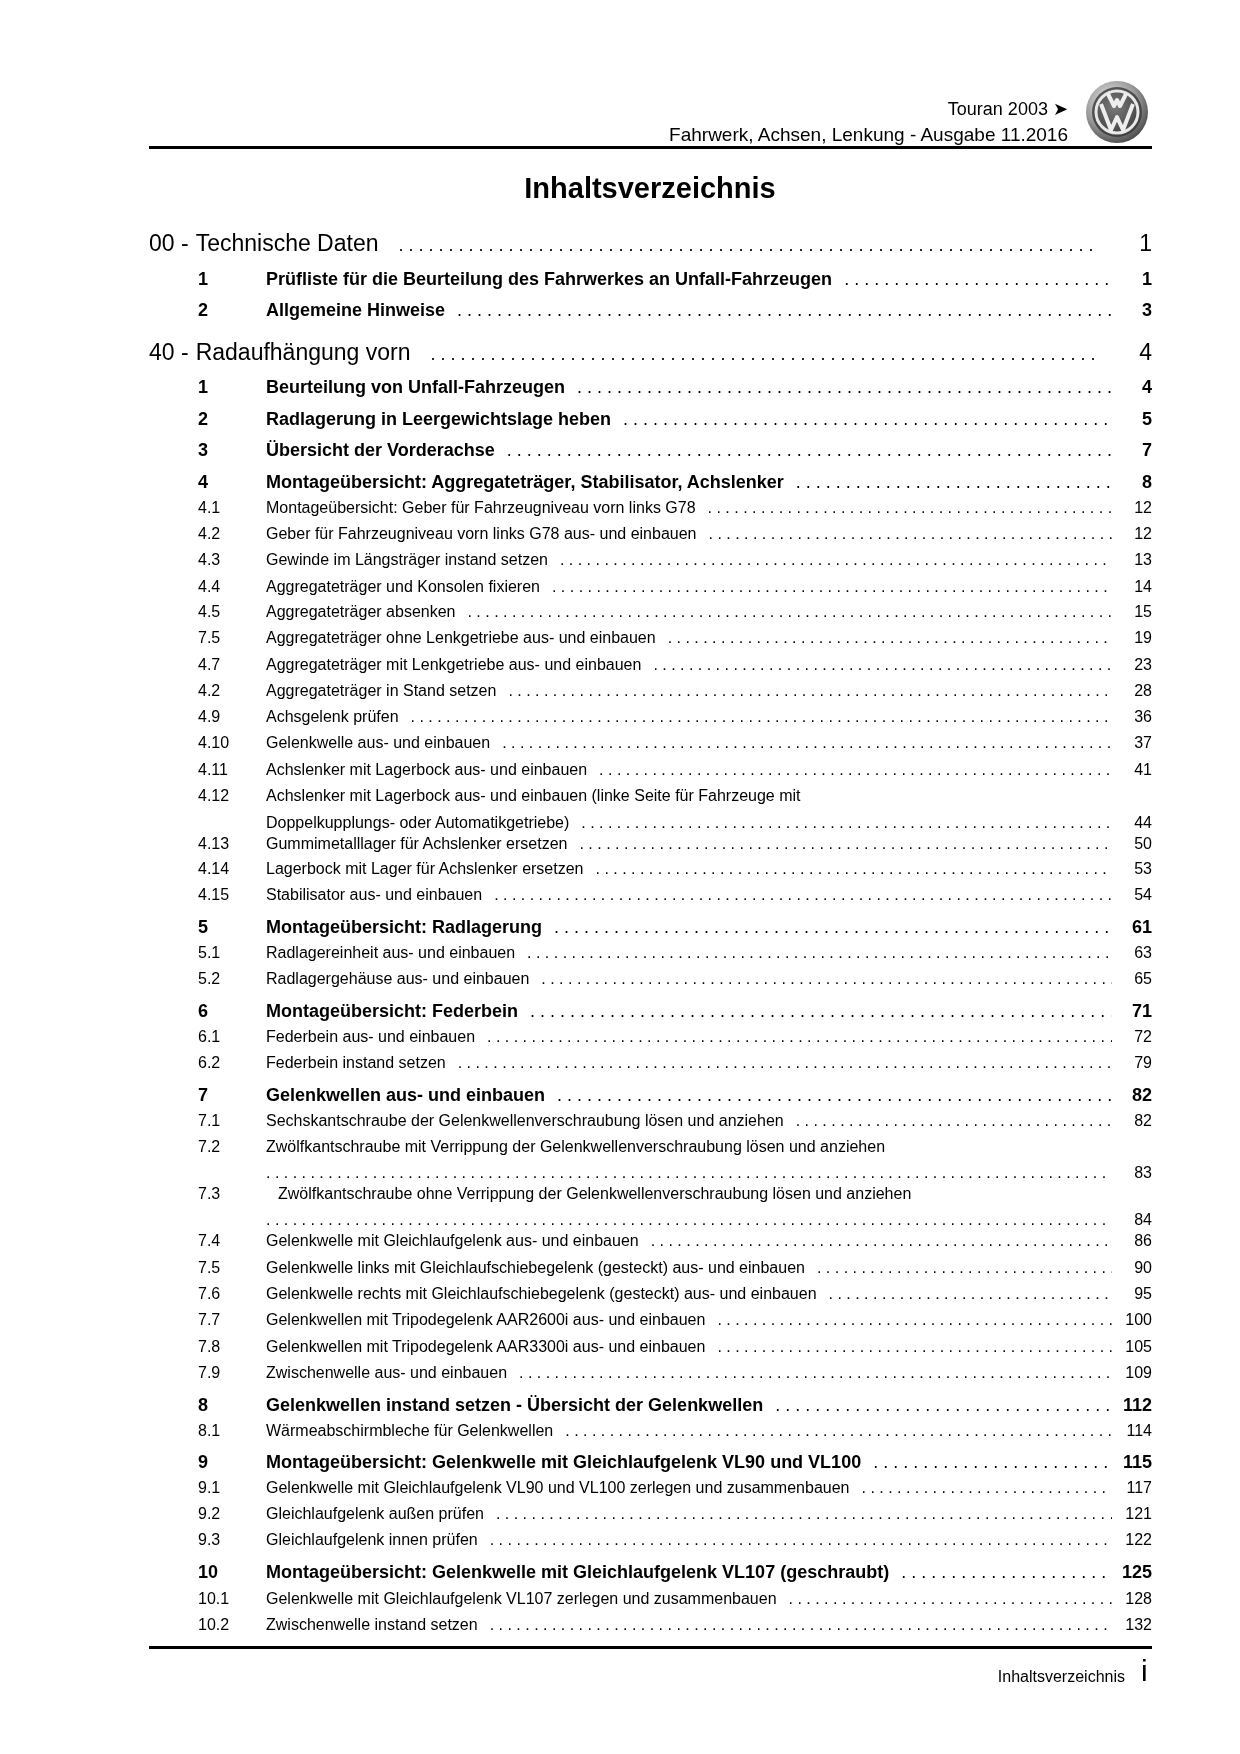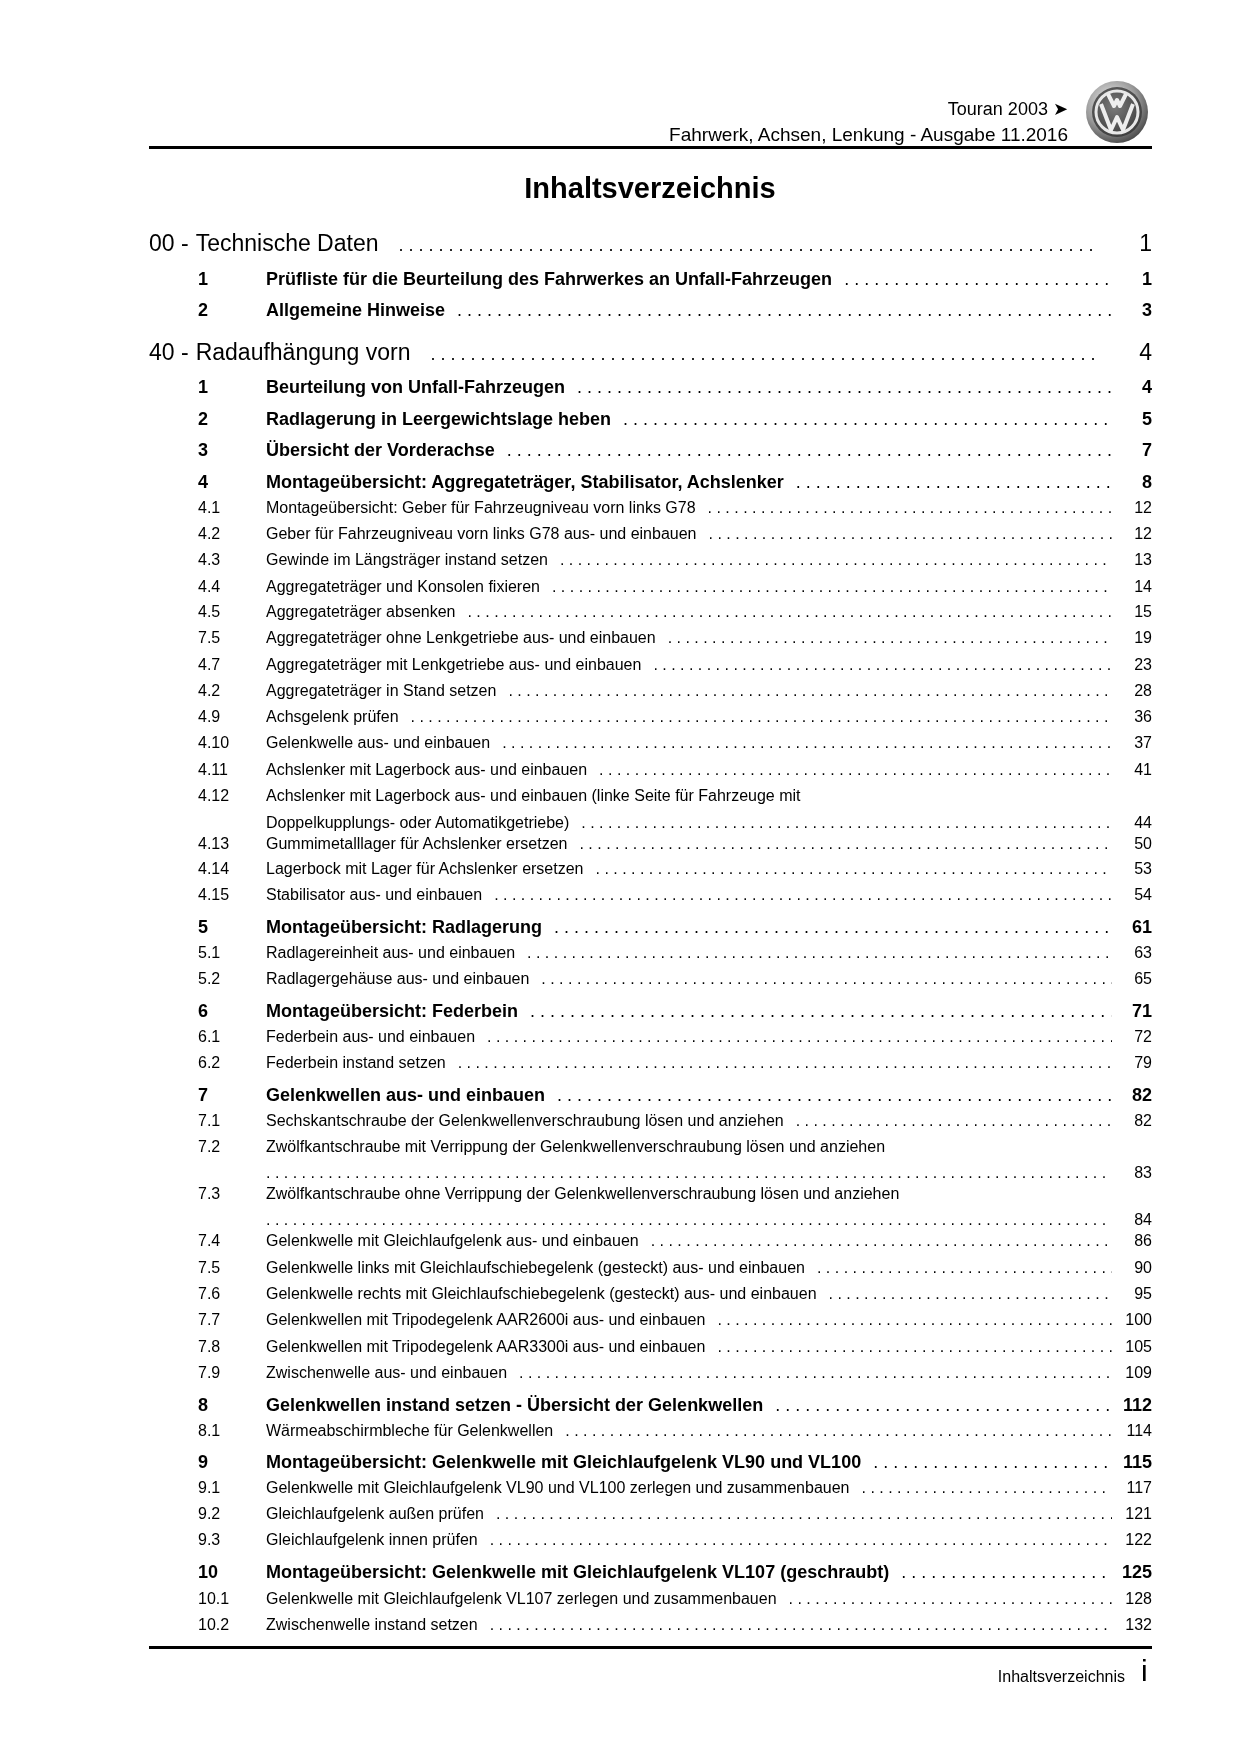--- a/index.html
+++ b/index.html
@@ -248,21 +248,21 @@
     </div>
     <div class="row l3" style="top: 1134px;">
       <span class="num">7.2</span>
       <span class="txt">Zwölfkantschraube mit Verrippung der Gelenkwellenverschraubung lösen und anziehen</span>
     </div>
     <div class="row l3" style="top: 1160px; left: 266px; width: 886px;">
       <span class="txt"></span>
       <span class="lead" style="margin-left: 0px;"></span>
       <span class="pg">83</span>
     </div>
-    <div class="row l3" style="top: 1181px;">
+    <div class="row l3" style="top: 1181px; gap: 12px;">
       <span class="num">7.3</span>
       <span class="txt">Zwölfkantschraube ohne Verrippung der Gelenkwellenverschraubung lösen und anziehen</span>
     </div>
     <div class="row l3" style="top: 1207px; left: 266px; width: 886px;">
       <span class="txt"></span>
       <span class="lead" style="margin-left: 0px;"></span>
       <span class="pg">84</span>
     </div>
     <div class="row l3" style="top: 1228px;">
       <span class="num">7.4</span>

